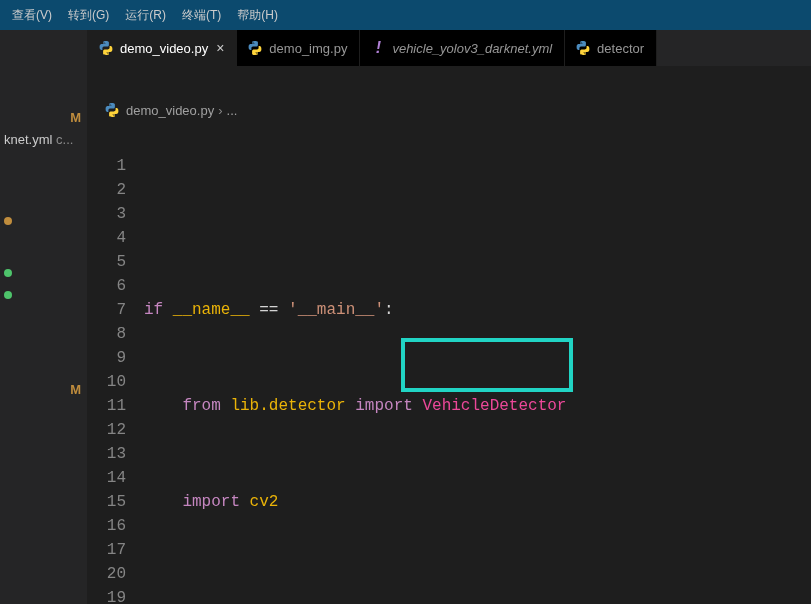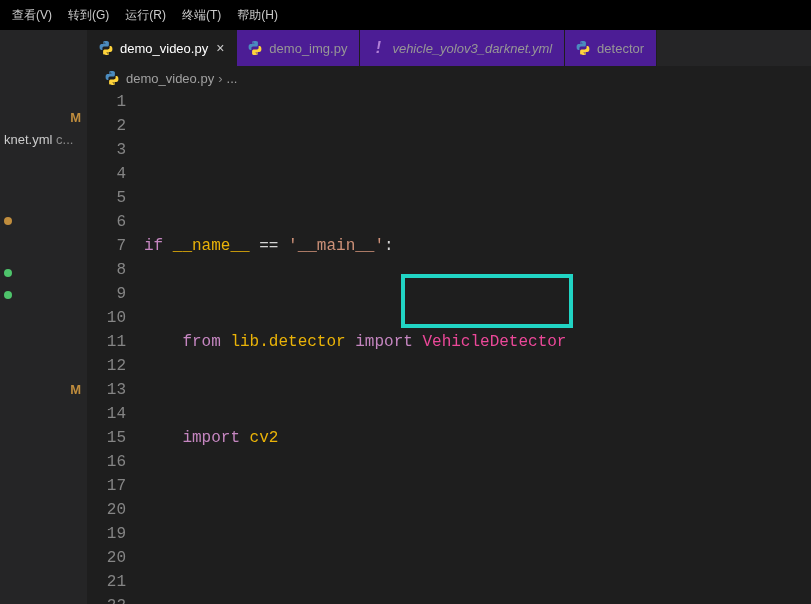--- a/index.html
+++ b/index.html
@@ -7,21 +7,21 @@
     width: 811px; height: 604px;
     background: #1e1e1e;
     font-family: Consolas, "Courier New", monospace;
     font-size: 14px;
     color: #cccccc;
     overflow: hidden;
   }
   
   .menubar {
     height: 30px;
-    background: #000000;
+    background: #0c4a6e;
     color: #cccccc;
     display: flex;
     align-items: center;
     padding-left: 4px;
     font-family: "Segoe UI", Arial, sans-serif;
     font-size: 12px;
     user-select: none;
   }
   .menubar .menu-item {
     padding: 0 8px;
@@ -76,36 +76,37 @@
     border-radius: 50%;
     margin-right: 6px;
   }
   .dot-orange { background: #c08d3d; }
   .dot-green  { background: #4ec46b; }
 
   .editor-area {
     flex: 1;
     display: flex;
     flex-direction: column;
+    gap: 32px;
   }
 
   
   .tabs {
     display: flex;
     height: 36px;
     background: #252526;
     font-family: "Segoe UI", Arial, sans-serif;
     font-size: 13px;
   }
   .tab {
     display: flex;
     align-items: center;
     padding: 0 12px 0 10px;
     color: #969696;
-    background: #4c1d95;
+    background: #000000;
     border-right: 1px solid #1e1e1e;
     cursor: pointer;
   }
   .tab.active {
     background: #1e1e1e;
     color: #ffffff;
   }
   .tab .tab-icon {
     width: 16px; height: 16px;
     margin-right: 6px;

